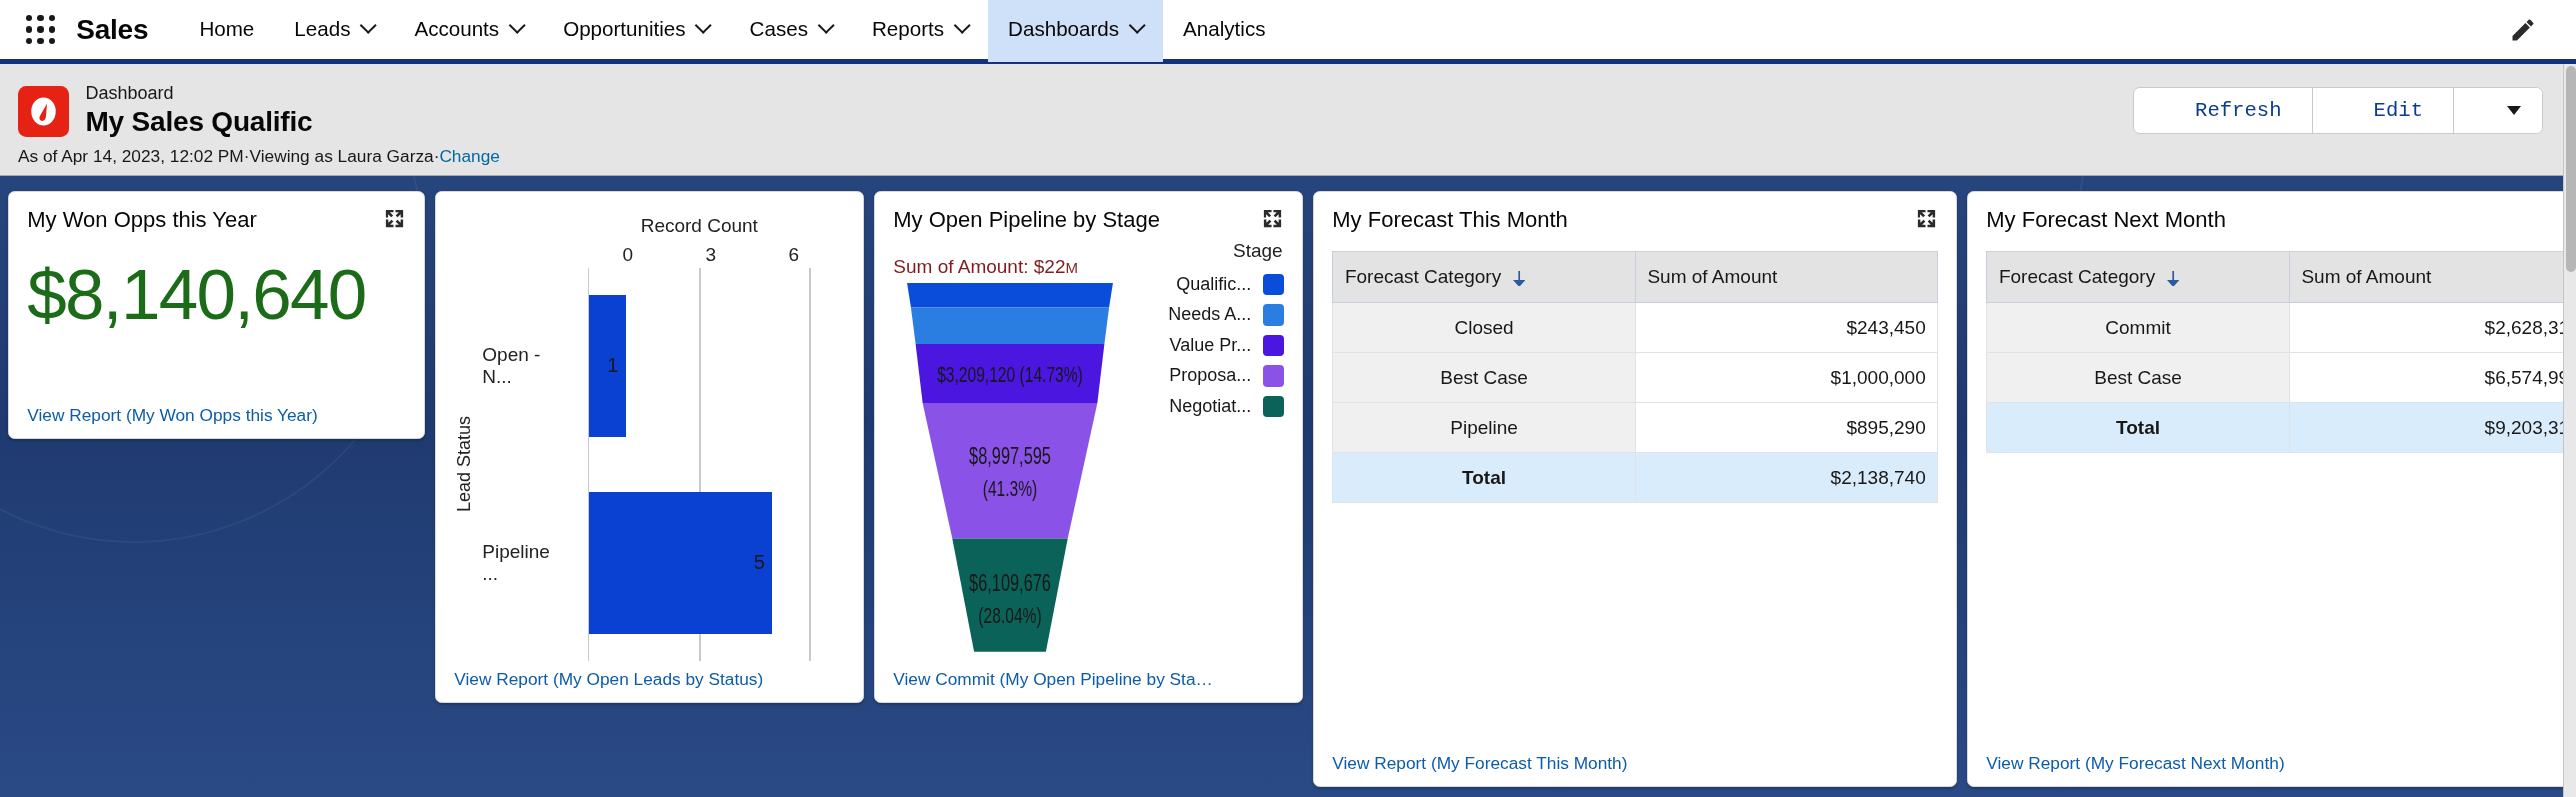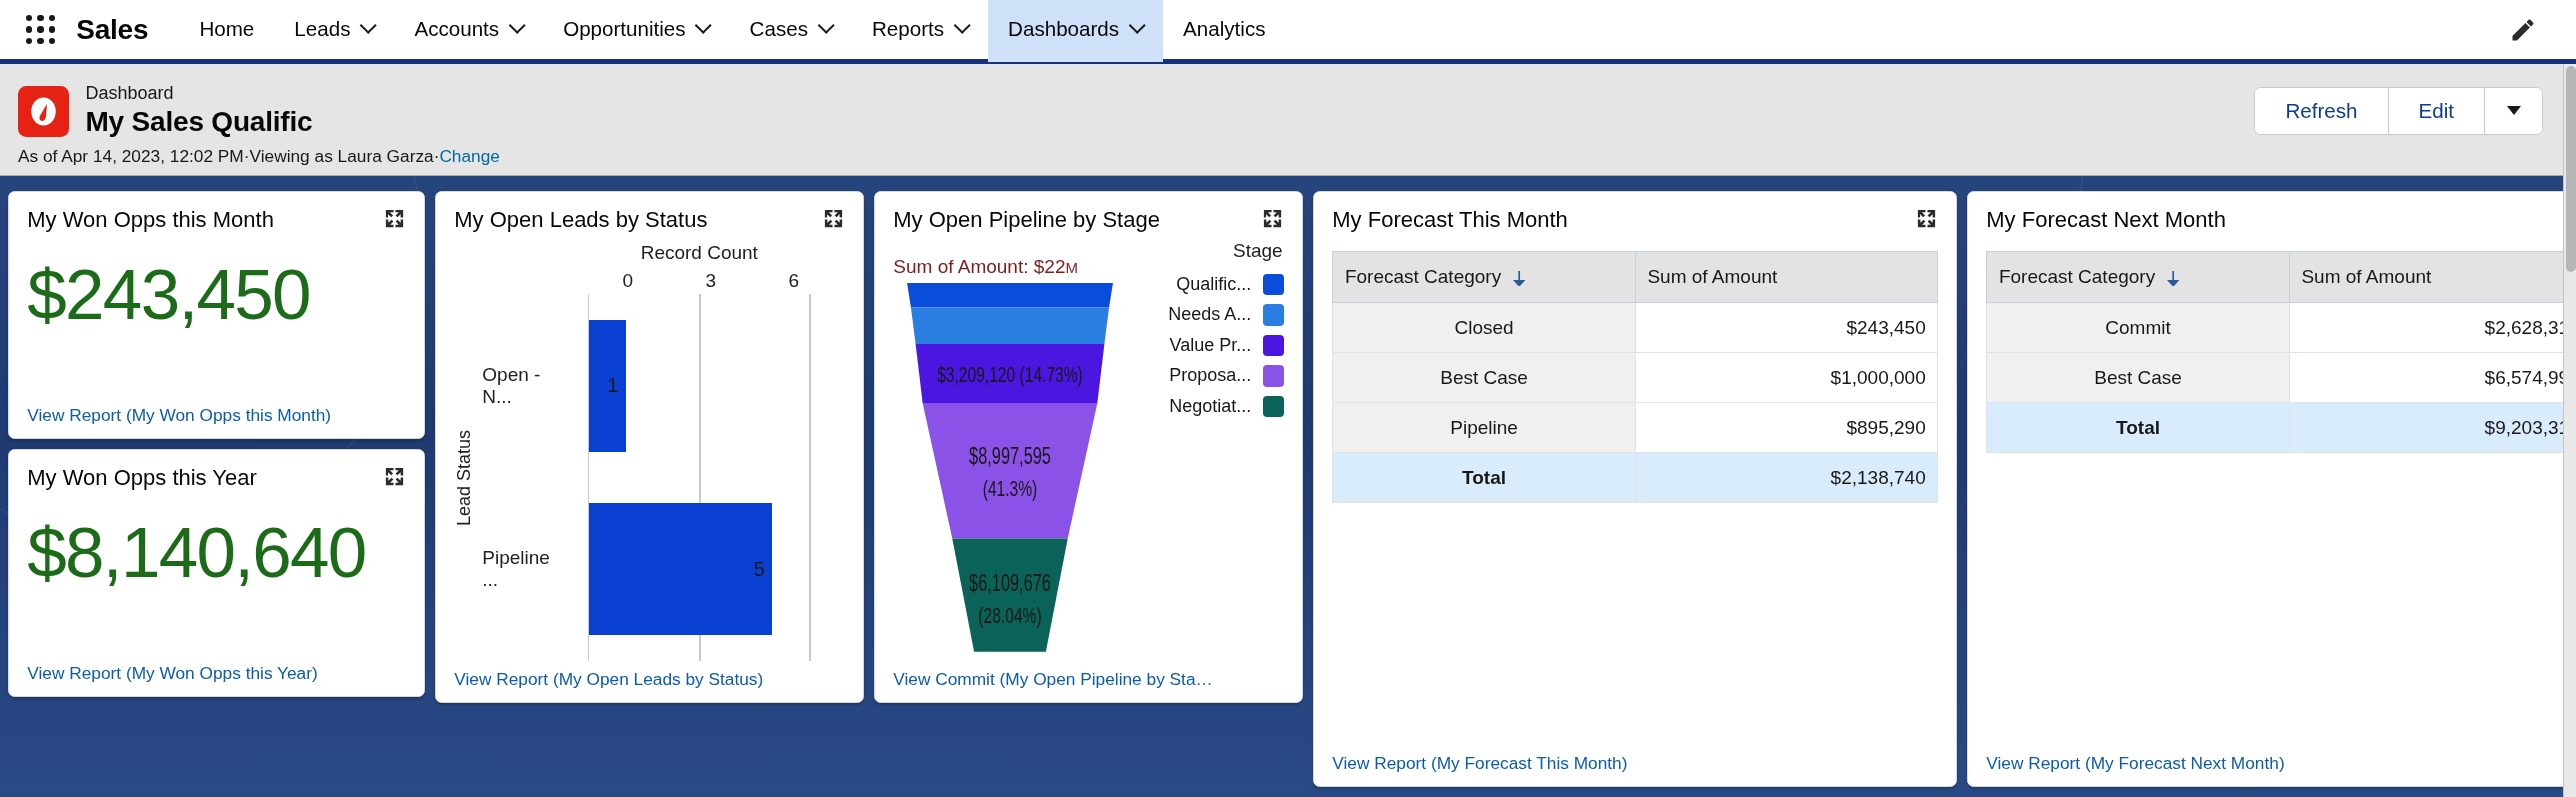--- a/index.html
+++ b/index.html
@@ -84,22 +84,22 @@
   .dash-sub {
     position: absolute; left: 18px; bottom: 8.3px;
     font-size: 17.3px; color: #181818; white-space: nowrap;
   }
   .dash-sub a { color: #0369a1; text-decoration: none; text-align: center; }
   .dash-actions { margin-left: auto; display: flex; align-items: center; margin-top: 11.6px; }
   .btn-group { display: flex; border: 1.7px solid #c9c9c9; border-radius: 6.6px; overflow: hidden; background: #fff; }
   .btn {
     background: #fff; border: none; border-right: 1.7px solid #c9c9c9;
     color: #0b3c91; font-size: 20.6px;
-    font-family: Liberation Sans, sans-serif;
-    padding: 10.7px 30px; cursor: pointer; white-space: nowrap;
+    font-family: Liberation Mono, monospace;
+    padding: 10.7px 30px; cursor: pointer; white-space: nowrap; margin-left: 31px;
   }
   .btn:last-child { border-right: none; }
   .btn.caret-btn { padding: 10.7px 21.5px; display: flex; align-items: center; justify-content: center; }
 
   
   .canvas {
     position: relative;
     height: calc(797px - 64px - 112px);
     background:
       radial-gradient(circle at 8% 180%, rgba(255,255,255,0.085) 0 1.7px, transparent 1.7px 248px),
@@ -292,52 +292,36 @@
         <span class="caret-down"></span>
       </button>
     </div>
   </div>
 </div>
 
 <div class="canvas">
 
   <div class="col col-narrow">
 
-    <div class="card card-metric">
-      <div class="card-head">
-        <div class="card-title">My Won Opps this Month</div>
-        <svg class="expand-ico" viewBox="0 0 24 24">
-          <path d="M3 3h8v2.6H7.2l3.3 3.3-1.9 1.9-3.3-3.3V11H3V3zm18 0v8h-2.6V7.5l-3.3 3.3-1.9-1.9 3.3-3.3H13V3h8zM3 21v-8h2.6v3.5l3.3-3.3 1.9 1.9-3.3 3.3H11V21H3zm18 0h-8v-2.6h3.5l-3.3-3.3 1.9-1.9 3.3 3.3V13H21v8z" fill="#2b2b2b"></path>
-        </svg>
-      </div>
-      <div class="metric-value">$243,450</div>
-      <a class="card-link" href="#">View Report (My Won Opps this Month)</a>
-    </div>
 
     <div class="card card-metric">
       <div class="card-head">
         <div class="card-title">My Won Opps this Year</div>
         <svg class="expand-ico" viewBox="0 0 24 24">
           <path d="M3 3h8v2.6H7.2l3.3 3.3-1.9 1.9-3.3-3.3V11H3V3zm18 0v8h-2.6V7.5l-3.3 3.3-1.9-1.9 3.3-3.3H13V3h8zM3 21v-8h2.6v3.5l3.3-3.3 1.9 1.9-3.3 3.3H11V21H3zm18 0h-8v-2.6h3.5l-3.3-3.3 1.9-1.9 3.3 3.3V13H21v8z" fill="#2b2b2b"></path>
         </svg>
       </div>
       <div class="metric-value">$8,140,640</div>
       <a class="card-link" href="#">View Report (My Won Opps this Year)</a>
     </div>
 
   </div>
 
   <div class="col col-std">
     <div class="card card-bar">
-      <div class="card-head">
-        <div class="card-title">My Open Leads by Status</div>
-        <svg class="expand-ico" viewBox="0 0 24 24">
-          <path d="M3 3h8v2.6H7.2l3.3 3.3-1.9 1.9-3.3-3.3V11H3V3zm18 0v8h-2.6V7.5l-3.3 3.3-1.9-1.9 3.3-3.3H13V3h8zM3 21v-8h2.6v3.5l3.3-3.3 1.9 1.9-3.3 3.3H11V21H3zm18 0h-8v-2.6h3.5l-3.3-3.3 1.9-1.9 3.3 3.3V13H21v8z" fill="#2b2b2b"></path>
-        </svg>
-      </div>
       <div class="bar-wrap">
         <div class="bar-axis-title">Record Count</div>
         <div class="bar-ticks">
           <span>0</span>
           <span>3</span>
           <span>6</span>
         </div>
         <div class="bar-body">
           <div class="bar-ylabel">Lead Status</div>
           <div class="bar-cats">

